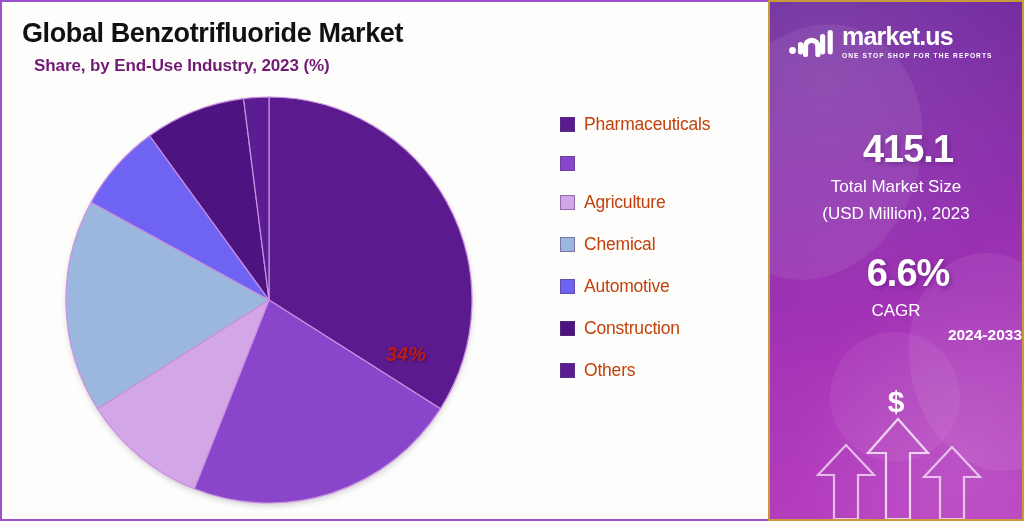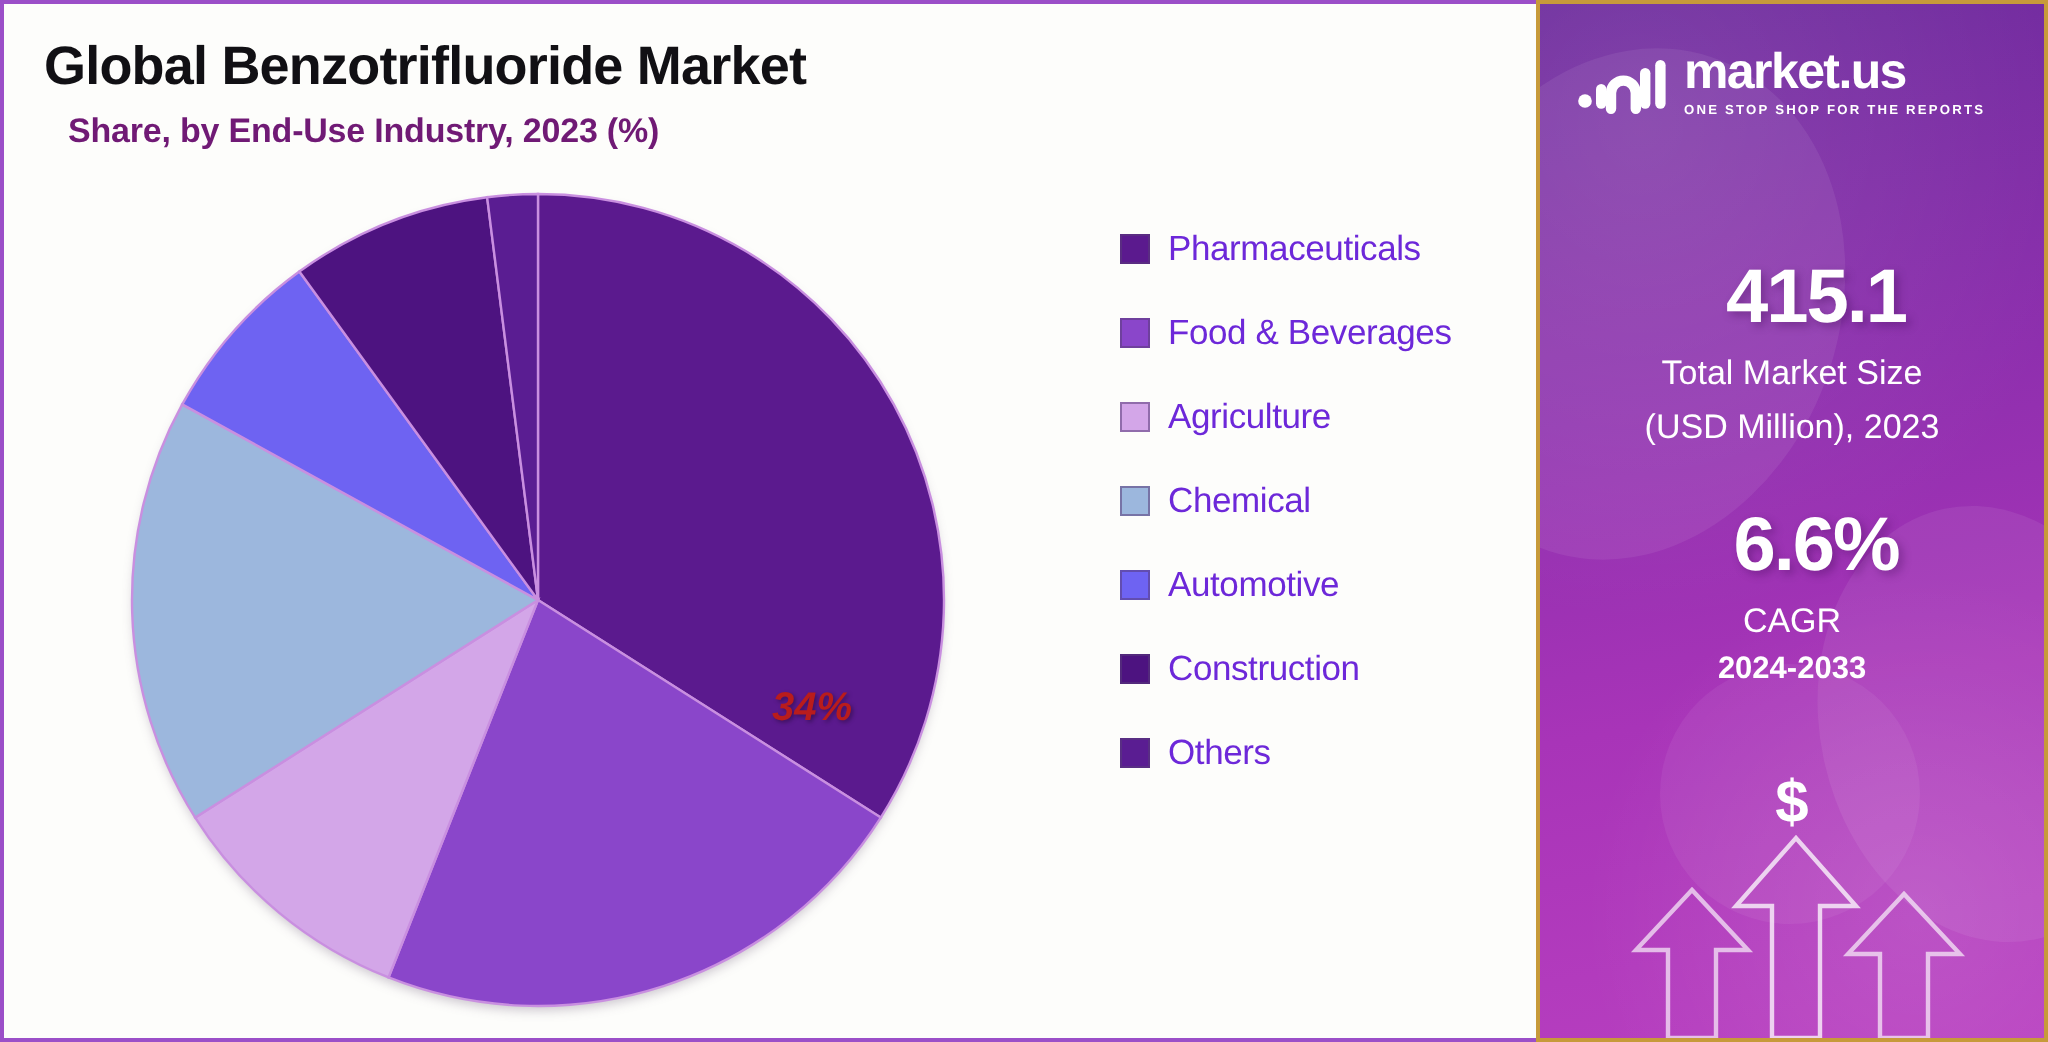--- a/index.html
+++ b/index.html
@@ -50,21 +50,21 @@
   .legend {
     position: absolute; left: 558px; top: 112px;
     display: flex; flex-direction: column; gap: 21px;
   }
   .legend-item { display: flex; align-items: center; gap: 9px; }
   .legend-swatch {
     width: 15px; height: 15px; flex: 0 0 15px;
     border: 1px solid rgba(90,60,120,0.55);
   }
   .legend-label {
-    font-size: 17.5px; color: #6d28d9; white-space: nowrap;
+    font-size: 17.5px; color: #c2410c; white-space: nowrap;
     letter-spacing: -0.2px;
   }
 
   
   .stats-panel {
     position: relative;
     width: 256px; height: 521px;
     background:
       radial-gradient(ellipse 150% 80% at 20% 12%, rgba(255,255,255,0.10), rgba(255,255,255,0) 60%),
       radial-gradient(ellipse 120% 60% at 75% 88%, rgba(255,255,255,0.12), rgba(255,255,255,0) 55%),
@@ -103,21 +103,21 @@
     letter-spacing: -1px; line-height: 1.05;
     text-shadow: 2px 2px 4px rgba(60,10,80,0.35);
     padding-left: 24px;
   }
   .stat-caption {
     font-size: 17px; font-weight: normal; color: #ffffff;
     line-height: 1.25; margin-top: 6px;
   }
   .stat-caption-sm {
     font-size: 15.5px; font-weight: bold; color: #ffffff;
-    line-height: 1.3; margin-top: 4px;
+    line-height: 1.3; margin-top: 4px; text-align: right;
   }
 
   .arrows { position: absolute; left: 0; bottom: 0; width: 256px; height: 130px; }
   .dollar {
     position: absolute; left: 0; width: 100%; text-align: center;
     bottom: 100px; font-size: 30px; font-weight: bold; color: #ffffff;
   }
 </style>
 </head>
 <body>
@@ -145,21 +145,20 @@
       <span class="pie-label">34%</span>
     </div>
 
     <div class="legend" id="legend">
         <div class="legend-item">
           <span class="legend-swatch" style="background: rgb(91, 26, 142);"></span>
           <span class="legend-label">Pharmaceuticals</span>
         </div>
         <div class="legend-item">
           <span class="legend-swatch" style="background: rgb(138, 70, 202);"></span>
-          <span class="legend-label">Food &amp; Beverages</span>
         </div>
         <div class="legend-item">
           <span class="legend-swatch" style="background: rgb(211, 166, 232);"></span>
           <span class="legend-label">Agriculture</span>
         </div>
         <div class="legend-item">
           <span class="legend-swatch" style="background: rgb(156, 183, 221);"></span>
           <span class="legend-label">Chemical</span>
         </div>
         <div class="legend-item">

